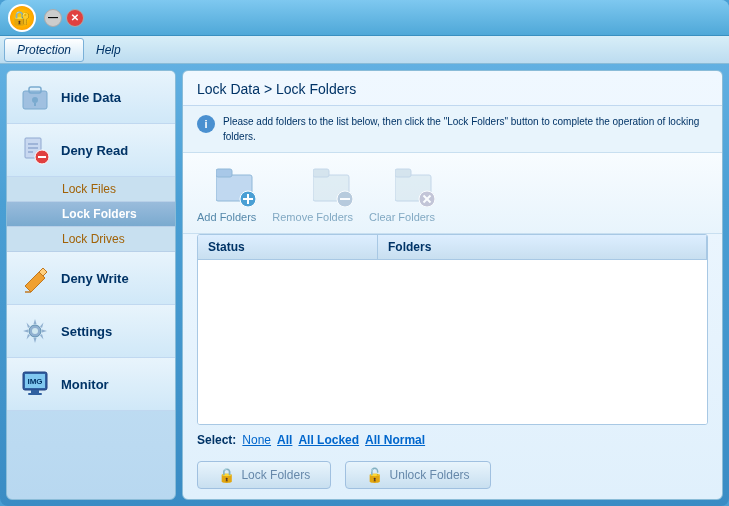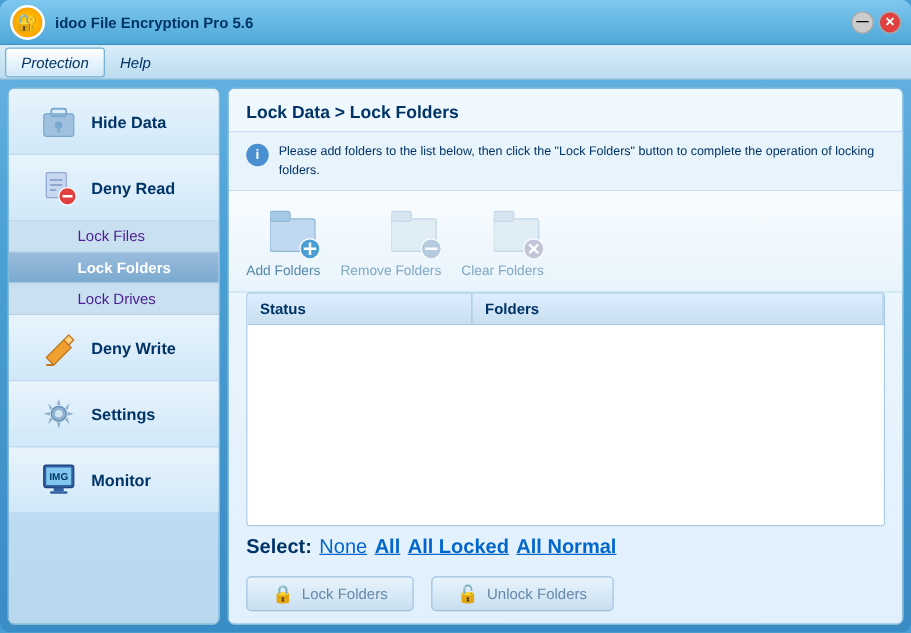--- a/index.html
+++ b/index.html
@@ -113,21 +113,21 @@
       border-radius: 6px;
       border: 1px solid #8abcd8;
       overflow: hidden;
       flex-shrink: 0;
     }
 
     .sidebar-item {
       display: flex;
       align-items: center;
       gap: 10px;
-      padding: 10px 24px;
+      padding: 10px 12px;
       cursor: pointer;
       border-bottom: 1px solid #c0d8f0;
       background: linear-gradient(180deg, #e8f4fc 0%, #d0e8f8 100%);
     }
 
     .sidebar-item-icon {
       width: 32px;
       height: 32px;
       flex-shrink: 0;
       display: flex;
@@ -143,21 +143,21 @@
     }
 
     
     .sidebar-subitems {
       background: #c8e0f0;
     }
 
     .sidebar-subitem {
       padding: 5px 12px 5px 55px;
       font-size: 12px;
-      color: #4c1d95;
+      color: #a16207;
       cursor: pointer;
       border-bottom: 1px solid #b8d0e8;
     }
 
     .sidebar-subitem.active {
       background: linear-gradient(180deg, #9abcdc 0%, #7aaacf 100%);
       color: #fff;
       font-weight: bold;
     }
 
@@ -168,21 +168,21 @@
       border-radius: 6px;
       border: 1px solid #8abcd8;
       display: flex;
       flex-direction: column;
       overflow: hidden;
     }
 
     .content-header {
       padding: 10px 14px 8px;
       font-size: 14px;
-      font-weight: bold;
+      font-weight: normal;
       color: #003366;
       border-bottom: 1px solid #c0d8f0;
     }
 
     .info-bar {
       display: flex;
       align-items: flex-start;
       gap: 8px;
       padding: 8px 14px;
       background: #e8f4fc;
@@ -270,21 +270,21 @@
       flex: 1;
       background: white;
       height: 200px;
     }
 
     
     .select-bar {
       display: flex;
       gap: 6px;
       padding: 8px 14px;
-      font-size: 16px;
+      font-size: 12px;
       color: #003366;
     }
 
     .select-label {
       font-weight: bold;
       color: #003366;
     }
 
     .select-link {
       color: #0066cc;
@@ -327,21 +327,20 @@
       height: 44px;
     }
   </style>
 </head>
 <body>
 
 <div class="window">
 
   <div class="titlebar">
     <div class="titlebar-logo">🔐</div>
-    <span class="titlebar-text">idoo File Encryption Pro 5.6</span>
     <div class="titlebar-controls">
       <div class="titlebar-btn btn-minimize">—</div>
       <div class="titlebar-btn btn-close">✕</div>
     </div>
   </div>
 
   <div class="menubar">
     <div class="menu-item active">Protection</div>
     <div class="menu-item">Help</div>
   </div>

